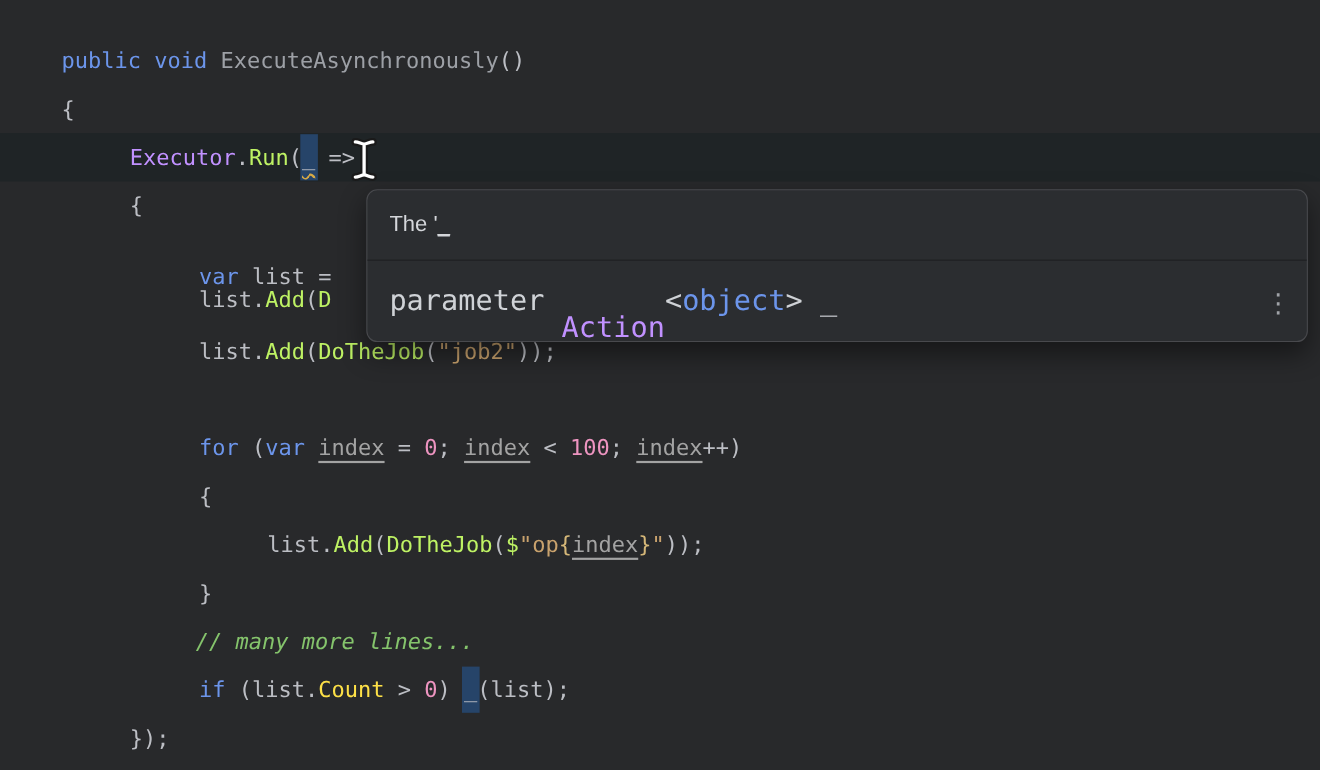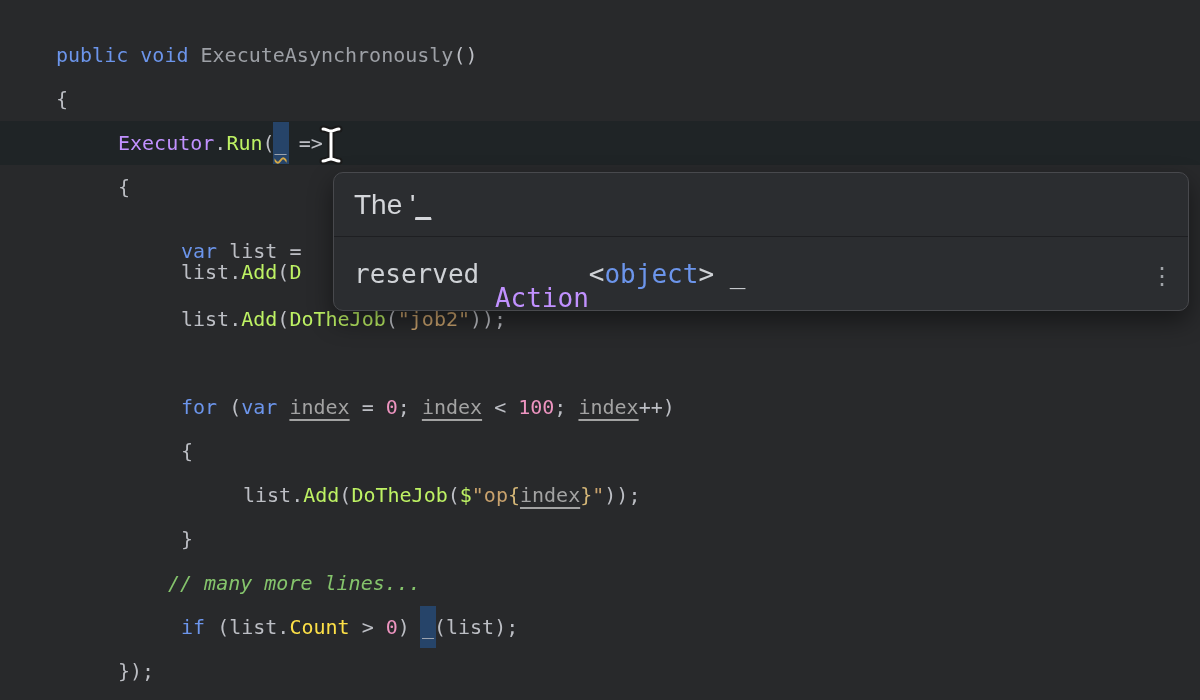--- a/index.html
+++ b/index.html
@@ -24,21 +24,21 @@
   .hl{position:relative;z-index:0;}
   .hl::before{content:"";position:absolute;left:-2px;right:-2px;top:-9px;bottom:-9px;
               background:#264469;z-index:-1;}
   .squig{text-decoration:underline wavy #D6A945;text-decoration-thickness:2px;text-underline-offset:7px;}
   
   #tooltip{position:absolute;left:333px;top:172px;width:856px;height:139px;box-sizing:border-box;
            background:#2B2D30;border:1px solid #48494D;border-radius:10px;z-index:5;
            box-shadow:0 10px 24px rgba(0,0,0,0.45);}
   #tooltip-message{box-sizing:border-box;height:64px;display:flex;align-items:center;
                    padding:0 20px;border-bottom:1px solid #1E1F22;
-                   font-family:"Liberation Sans", sans-serif;font-size:28px;color:#D4D6DA;
+                   font-family:"Liberation Sans", sans-serif;font-size:20px;color:#D4D6DA;
                    white-space:pre;}
   #tooltip-message .u{text-decoration:underline;text-underline-offset:3px;}
   #tooltip-signature{box-sizing:border-box;height:73px;display:flex;align-items:center;
                      padding:0 20px;font-size:26px;white-space:pre;color:#CFD2D6;}
   .sig{color:#CFD2D6;}
   #more-actions{position:absolute;right:14px;bottom:14px;width:24px;height:40px;
                 display:flex;align-items:center;justify-content:center;
                 color:#A0A3A8;font-size:24px;font-family:"DejaVu Sans", sans-serif;
                 cursor:pointer;border-radius:4px;}
   
@@ -56,28 +56,28 @@
       <div class="code-line" style="left: 118px; top: 121px;"><span class="tok-cls">Executor</span><span class="tok-pl">.</span><span class="tok-meth">Run</span><span class="tok-pl">(</span><span class="tok-pl hl squig">_</span><span class="tok-pl"> =&gt;</span></div>
       <div class="code-line" style="left: 118px; top: 165px;"><span class="tok-pl">{</span></div>
       <div class="code-line" style="left: 181px; top: 209px; margin-top: 20px;"><span class="tok-kw">var</span><span class="tok-pl"> </span><span class="tok-pl">list</span><span class="tok-pl"> =</span></div>
       <div class="code-line" style="left: 181px; top: 250px;"><span class="tok-pl">list.</span><span class="tok-meth">Add</span><span class="tok-pl">(</span><span class="tok-meth">D</span></div>
       <div class="code-line" style="left: 181px; top: 297px;"><span class="tok-pl">list.</span><span class="tok-meth">Add</span><span class="tok-pl">(</span><span class="tok-meth">DoTheJob</span><span class="tok-pl">(</span><span class="tok-str">"job2"</span><span class="tok-pl">));</span></div>
       <div class="code-line" style="left: 181px; top: 341px;"></div>
       <div class="code-line" style="left: 181px; top: 385px;"><span class="tok-kw">for</span><span class="tok-pl"> (</span><span class="tok-kw">var</span><span class="tok-pl"> </span><span class="tok-und">index</span><span class="tok-pl"> = </span><span class="tok-num">0</span><span class="tok-pl">; </span><span class="tok-und">index</span><span class="tok-pl"> &lt; </span><span class="tok-num">100</span><span class="tok-pl">; </span><span class="tok-und">index</span><span class="tok-pl">++)</span></div>
       <div class="code-line" style="left: 181px; top: 429px;"><span class="tok-pl">{</span></div>
       <div class="code-line" style="left: 243px; top: 473px;"><span class="tok-pl">list.</span><span class="tok-meth">Add</span><span class="tok-pl">(</span><span class="tok-meth">DoTheJob</span><span class="tok-pl">(</span><span class="tok-meth">$</span><span class="tok-str">"op</span><span class="tok-brace">{</span><span class="tok-und">index</span><span class="tok-brace">}</span><span class="tok-str">"</span><span class="tok-pl">));</span></div>
       <div class="code-line" style="left: 181px; top: 517px;"><span class="tok-pl">}</span></div>
-      <div class="code-line" style="left: 168px; top: 561px; text-align: center;"><span class="tok-cmt">// many more lines...</span></div>
+      <div class="code-line" style="left: 178px; top: 561px; text-align: center;"><span class="tok-cmt">// many more lines...</span></div>
       <div class="code-line" style="left: 181px; top: 605px;"><span class="tok-kw">if</span><span class="tok-pl"> (list.</span><span class="tok-prop">Count</span><span class="tok-pl"> &gt; </span><span class="tok-num">0</span><span class="tok-pl">) </span><span class="tok-pl hl">_</span><span class="tok-pl">(list);</span></div>
       <div class="code-line" style="left: 118px; top: 649px;"><span class="tok-pl">});</span></div>
     </div>
 
   <div id="tooltip">
     <div id="tooltip-message"><span>The '</span><span class="u">_</span></div>
-    <div id="tooltip-signature"><span class="sig">reserved </span><span class="tok-cls">Action</span><span class="sig">&lt;</span><span class="tok-kw">object</span><span class="sig">&gt;</span><span class="sig"> _</span></div>
+    <div id="tooltip-signature"><span class="sig">parameter </span><span class="tok-cls">Action</span><span class="sig">&lt;</span><span class="tok-kw">object</span><span class="sig">&gt;</span><span class="sig"> _</span></div>
     <div id="more-actions">
         <span>⋮</span>
       </div>
   </div>
 
   <div id="cursor">
     <svg width="30" height="42" viewBox="0 0 30 42">
       <g fill="none" stroke-linecap="round" stroke-linejoin="round">
         <path d="M7 5 C10 5 12.5 7 15 7 C17.5 7 20 5 23 5 M15 7 L15 35 M7 37 C10 37 12.5 35 15 35 C17.5 35 20 37 23 37" stroke="#1A1A1A" stroke-width="7"></path>
         <path d="M7 5 C10 5 12.5 7 15 7 C17.5 7 20 5 23 5 M15 7 L15 35 M7 37 C10 37 12.5 35 15 35 C17.5 35 20 37 23 37" stroke="#FFFFFF" stroke-width="3"></path>

